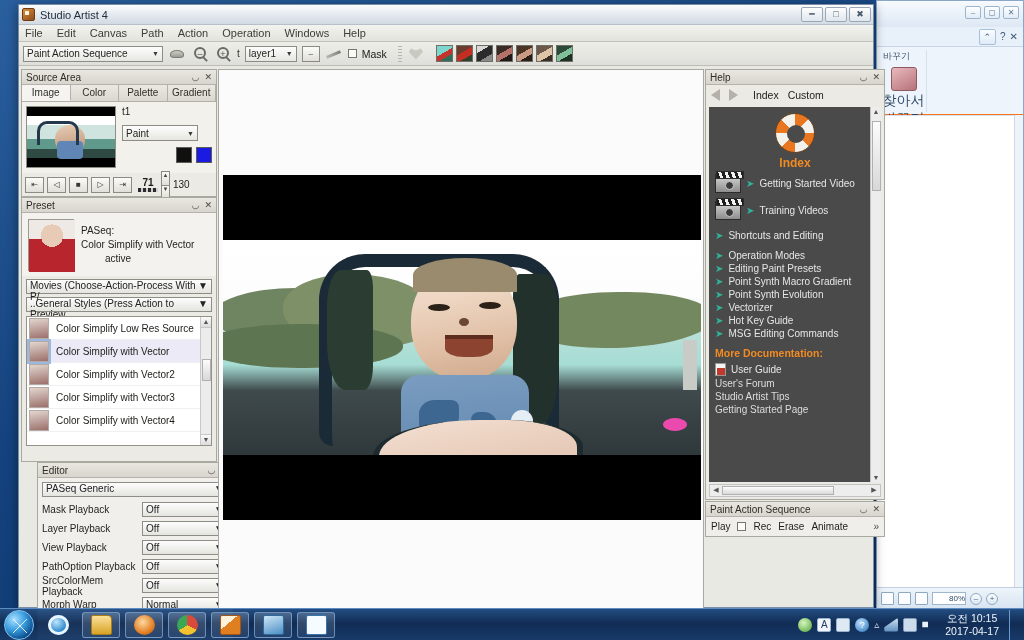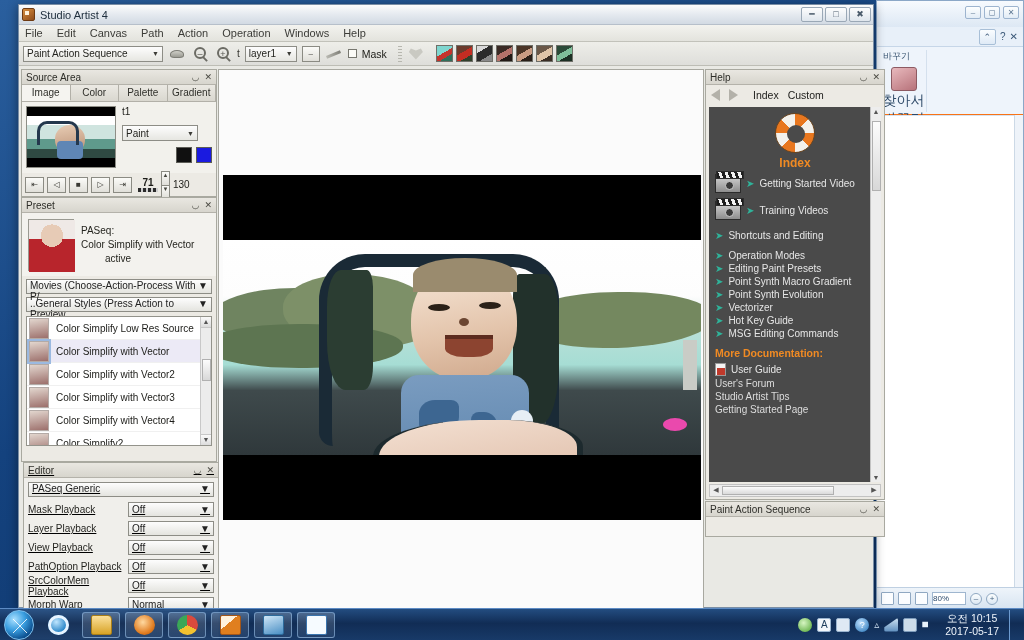--- a/index.html
+++ b/index.html
@@ -67,21 +67,21 @@
     background:linear-gradient(180deg,#eef4fa,#d7e4f1);
     border-top:1px solid #bfd0e2;
     display:flex; align-items:center; gap:4px; padding:0 4px;
     color:#2c4a6b; font-size:9px;
   }
   #bgwin .bg-sbico {
     width:13px; height:13px; border:1px solid #8fa8c2; background:#fbfdff; border-radius:1px;
   }
   #bgwin .bg-zoom {
     border:1px solid #9fb6cf; background:#fff; width:34px; height:13px;
-    line-height:12px; text-align:left; font-size:8px;
+    line-height:12px; text-align:right; font-size:8px;
   }
   #bgwin .bg-zbtn {
     width:12px; height:12px; border:1px solid #8fa8c2; border-radius:50%;
     background:linear-gradient(180deg,#fcfefe,#dbe7f3); font-size:8px;
     text-align:center; line-height:10px; color:#44627f;
   }
   #bgwin .bg-scroll {
     position:absolute; right:0; top:114px; bottom:22px; width:9px;
     background:#eef3f9; border-left:1px solid #ccd9e6;
   }
@@ -227,21 +227,21 @@
   #plist-scroll {
     position:absolute; right:0; top:0; bottom:0; width:11px; background:#ececec;
     border-left:1px solid #c8c8c8;
   }
   #plist-scroll .arrw { height:11px; font-size:7px; text-align:center; line-height:10px; color:#555;
     background:linear-gradient(180deg,#fafafa,#dcdcdc); border-bottom:1px solid #c8c8c8;}
   #plist-scroll .thumbbar { position:absolute; top:42px; left:1px; width:9px; height:22px;
     background:linear-gradient(180deg,#fcfcfc,#d8d8d8); border:1px solid #b0b0b0;}
 
   
-  #p-editor { left:4px; top:457px; width:196px; height:178px;text-decoration:underline; }
+  #p-editor { left:18px; top:457px; width:196px; height:178px; }
   #editor-body { background:#f0efeb; padding:2px 0 0; }
   .ed-row { display:flex; align-items:center; height:19px; padding:0 4px; gap:4px;}
   .ed-label { width:96px; font-size:10px; color:#1f1f1b; }
   .ed-combo {
     flex:1; border:1px solid #8d8d86; height:15px;
     background:linear-gradient(180deg,#fdfdfd,#e4e4df);
     display:flex; align-items:center; justify-content:space-between;
     padding:0 3px; font-size:10px; color:#222;
   }
 
@@ -538,24 +538,20 @@
         <span>Color Simplify with Vector2</span>
       </div>
       <div class="plist-row">
         <div class="prow-thumb"></div>
         <span>Color Simplify with Vector3</span>
       </div>
       <div class="plist-row">
         <div class="prow-thumb"></div>
         <span>Color Simplify with Vector4</span>
       </div>
-      <div class="plist-row">
-        <div class="prow-thumb"></div>
-        <span>Color Simplify2</span>
-      </div>
       <div id="plist-scroll">
         <div class="arrw">▲</div>
         <div class="thumbbar"></div>
         <div class="arrw" style="position:absolute;bottom:0;left:0;right:0;border-bottom:none;border-top:1px solid #c8c8c8">▼</div>
       </div>
     </div>
   </div>
 
   <div class="panel" id="p-editor">
     <div class="panel-head">
@@ -745,20 +741,28 @@
     </div>
   </div>
 
   <div class="panel" id="p-paseq">
     <div class="panel-head">
       <span>Paint Action Sequence</span>
       <span class="hbtns">
         <span>◡</span>
         <span>✕</span>
       </span>
+    </div>
+    <div id="paseq-body">
+      <span>Play</span>
+      <span class="chk"></span>
+      <span>Rec</span>
+      <span>Erase</span>
+      <span>Animate</span>
+      <span style="margin-left:auto;color:#4c4c45">»</span>
     </div>
   </div>
 </div>
 
 <div id="taskbar">
   <div id="startorb"></div>
 
   <div class="tb-app plain">
     <div class="appglyph" style="border-radius:50%;background:radial-gradient(circle at 40% 35%,#bfe6ff,#1f7fc4 62%,#0d4f86);box-shadow:inset 0 0 0 3px #e8f4ff"></div>
   </div>
@@ -785,17 +789,17 @@
     <span class="tray-ico" style="border-radius:50%;background:radial-gradient(circle at 40% 35%,#d6f5c2,#4da32f)"></span>
     <span class="tray-ico" style="background:#f2f6fb;border:1px solid #9ab4cf;color:#20405f;font-size:10px;text-align:center;line-height:12px">A</span>
     <span class="tray-ico" style="background:#dfe9f4;border:1px solid #9ab4cf"></span>
     <span class="tray-ico" style="border-radius:50%;background:radial-gradient(circle at 40% 35%,#bfe0ff,#1f6fb4);color:#fff;font-size:9px;text-align:center;line-height:14px">?</span>
     <span style="color:#cfe0f2;font-size:10px">▵</span>
     <span class="tray-ico" style="background:linear-gradient(180deg,#cfe2f2,#5d8dbd);clip-path:polygon(0 100%,0 70%,100% 0,100% 100%)"></span>
     <span class="tray-ico" style="background:#cddcea;border:1px solid #7e9cbb;border-radius:2px"></span>
     <span class="tray-ico" style="background:linear-gradient(90deg,#e8f2fb 0 45%,transparent 45%);clip-path:polygon(0 30%,40% 30%,70% 0,70% 100%,40% 70%,0 70%)"></span>
     <div id="clock">
       <div>오전 10:15</div>
-      <div>2017-05-17</div>
+      <div>2017-04-17</div>
     </div>
     <div id="showdesk"></div>
   </div>
 </div>
 
 </body></html>

